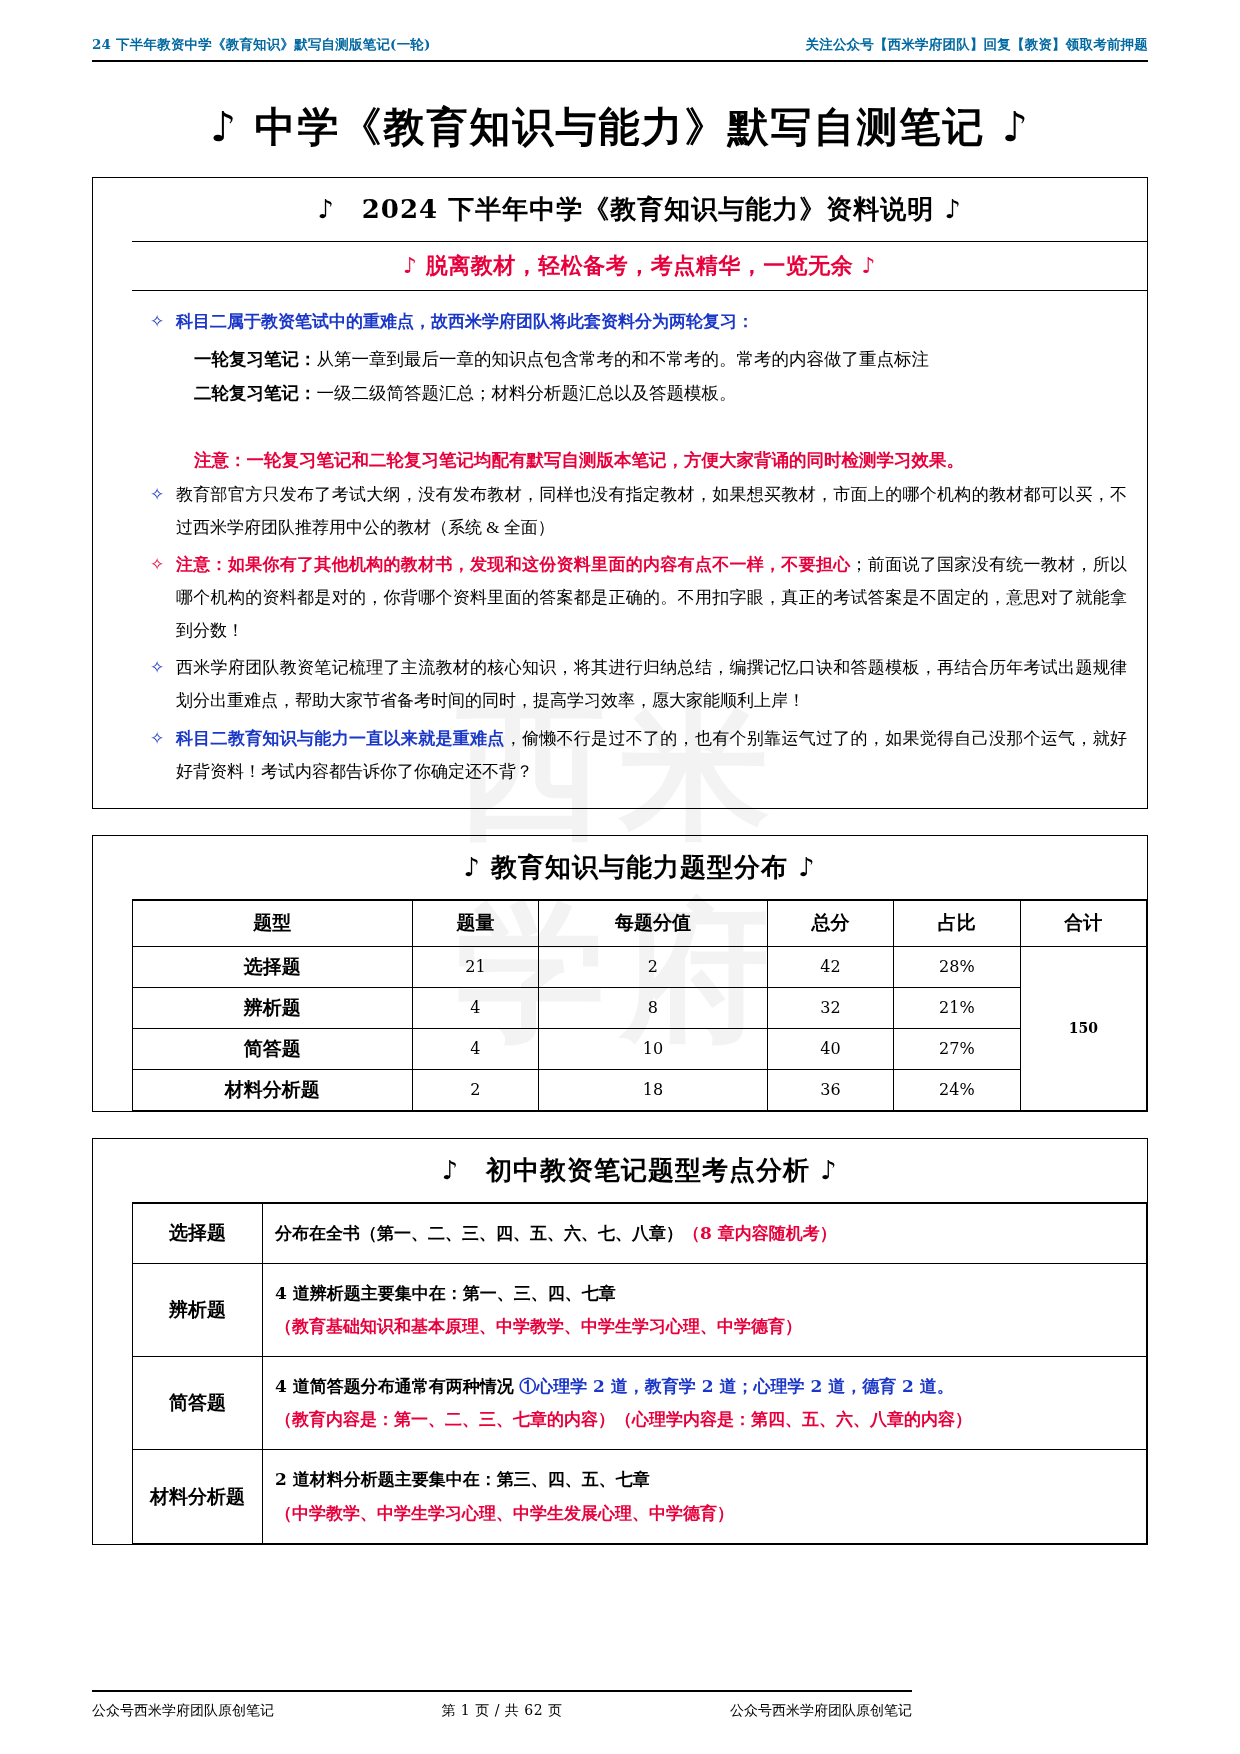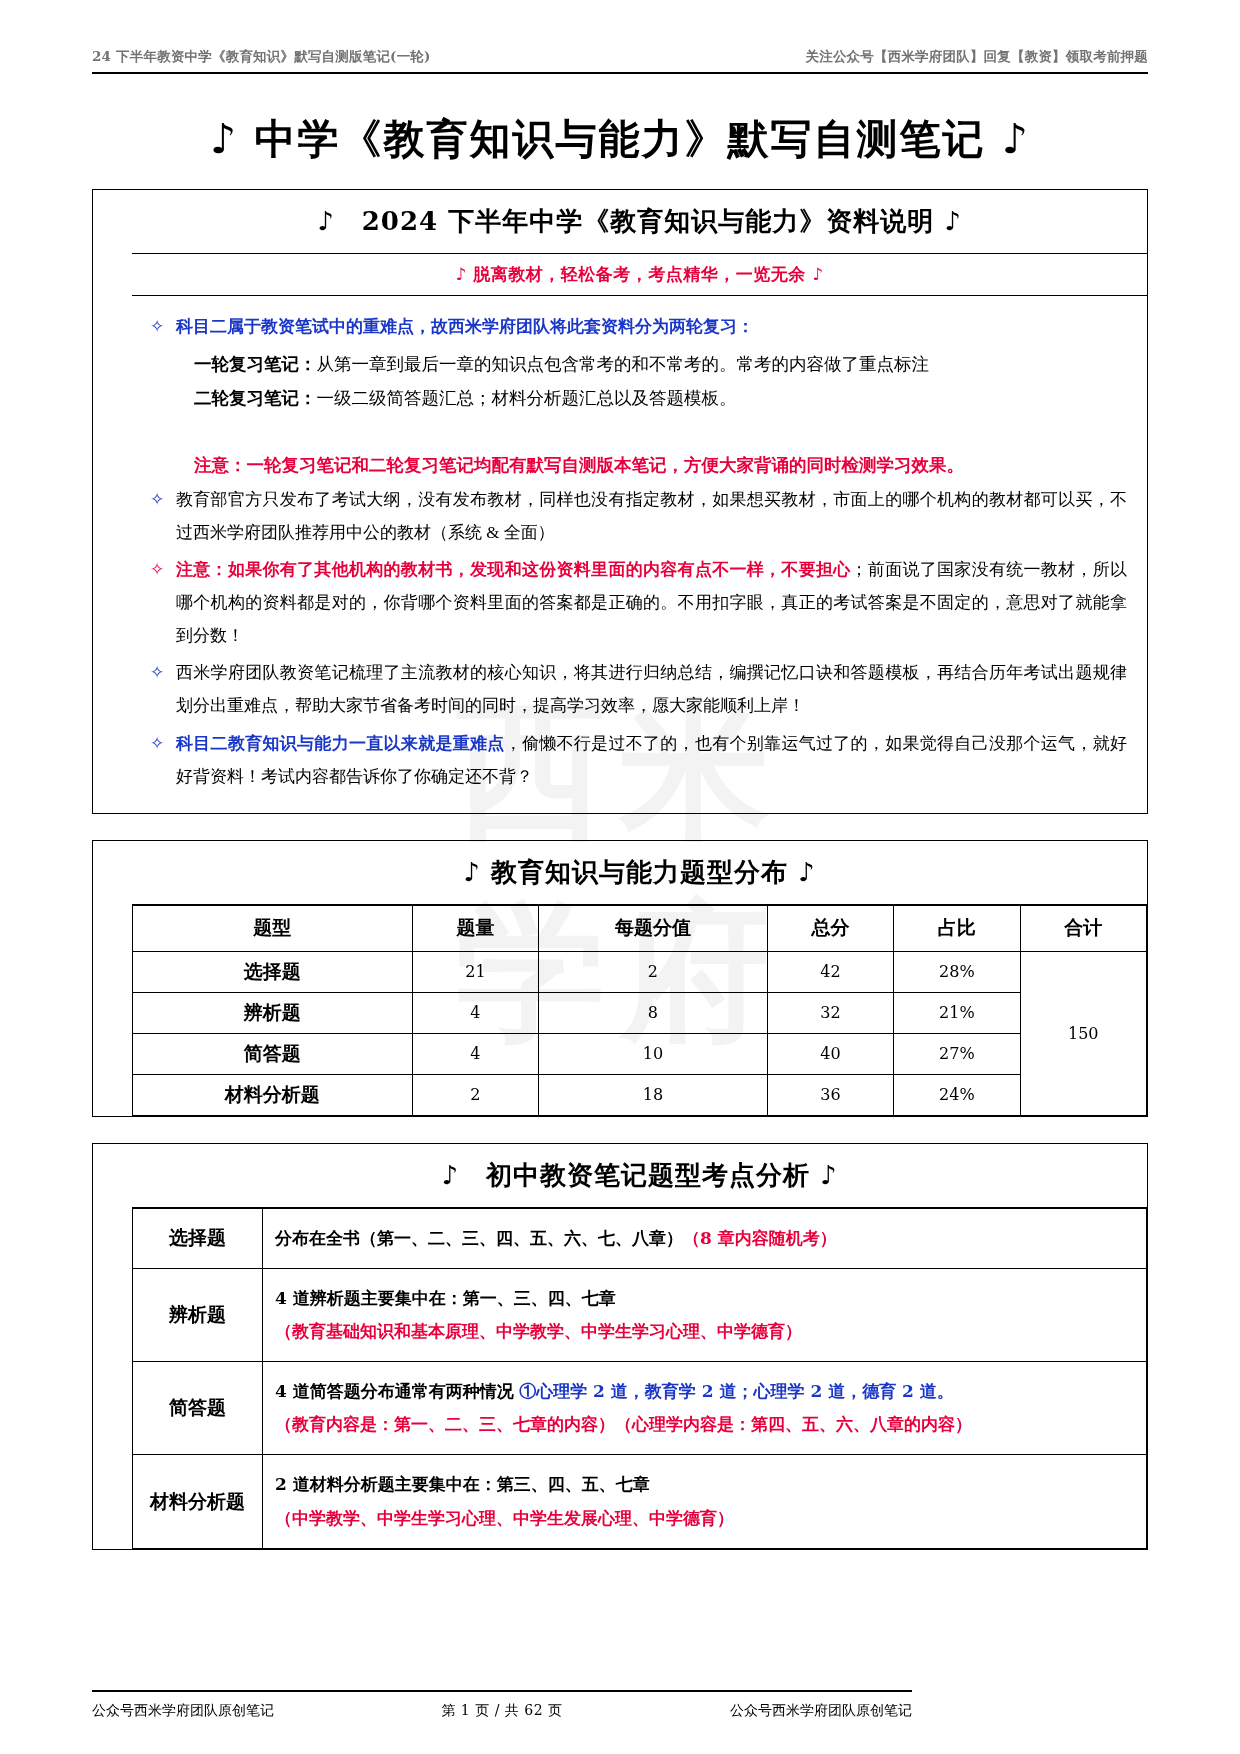--- a/index.html
+++ b/index.html
@@ -37,26 +37,26 @@
   }
 
   .page {
     position: relative;
     z-index: 1;
     padding: 0 92px;
   }
 
   
   .run-header {
-    padding-top: 48px;
+    padding-top: 36px;
     display: flex;
     justify-content: space-between;
     align-items: flex-end;
     font-size: 13.5px;
-    color: #737373;
+    color: #0369a1;
     letter-spacing: 0.2px;
     font-family: "DejaVu Serif", "Liberation Serif", serif;
     font-weight: 600;
   }
   .run-header .rh-left { white-space: nowrap; }
   .run-header .rh-right { white-space: nowrap; }
   .header-rule {
     margin-top: 6px;
     border-bottom: 2.5px solid #000;
     width: 100%;
@@ -91,21 +91,21 @@
     font-size: 26px;
     font-weight: 700;
     letter-spacing: 1px;
     padding: 14px 8px 14px 8px;
     color: #000;
     white-space: nowrap;
   }
   .box-sub {
     text-align: center;
     color: #e8003c;
-    font-size: 17px;
+    font-size: 22px;
     font-weight: 700;
     padding: 9px 8px;
     letter-spacing: 0.5px;
     font-family: "DejaVu Serif", "Liberation Serif", serif;
   }
 
   
   .bullets { padding: 14px 20px 16px 18px; }
   .bullet-item {
     display: flex;
@@ -173,22 +173,22 @@
   table.dist td {
     font-size: 16px;
     height: 40px;
     font-weight: 400;
   }
   table.dist td.rowlabel {
     font-size: 19px;
     font-weight: 700;
   }
   table.dist td.total {
-    font-size: 16px;
-    font-weight: 400;
+    font-size: 14px;
+    font-weight: 700;
   }
 
   
   table.analysis {
     width: 100%;
     border-collapse: collapse;
     font-family: "DejaVu Serif", "Liberation Serif", serif;
   }
   table.analysis td {
     border: 1.4px solid #000;

